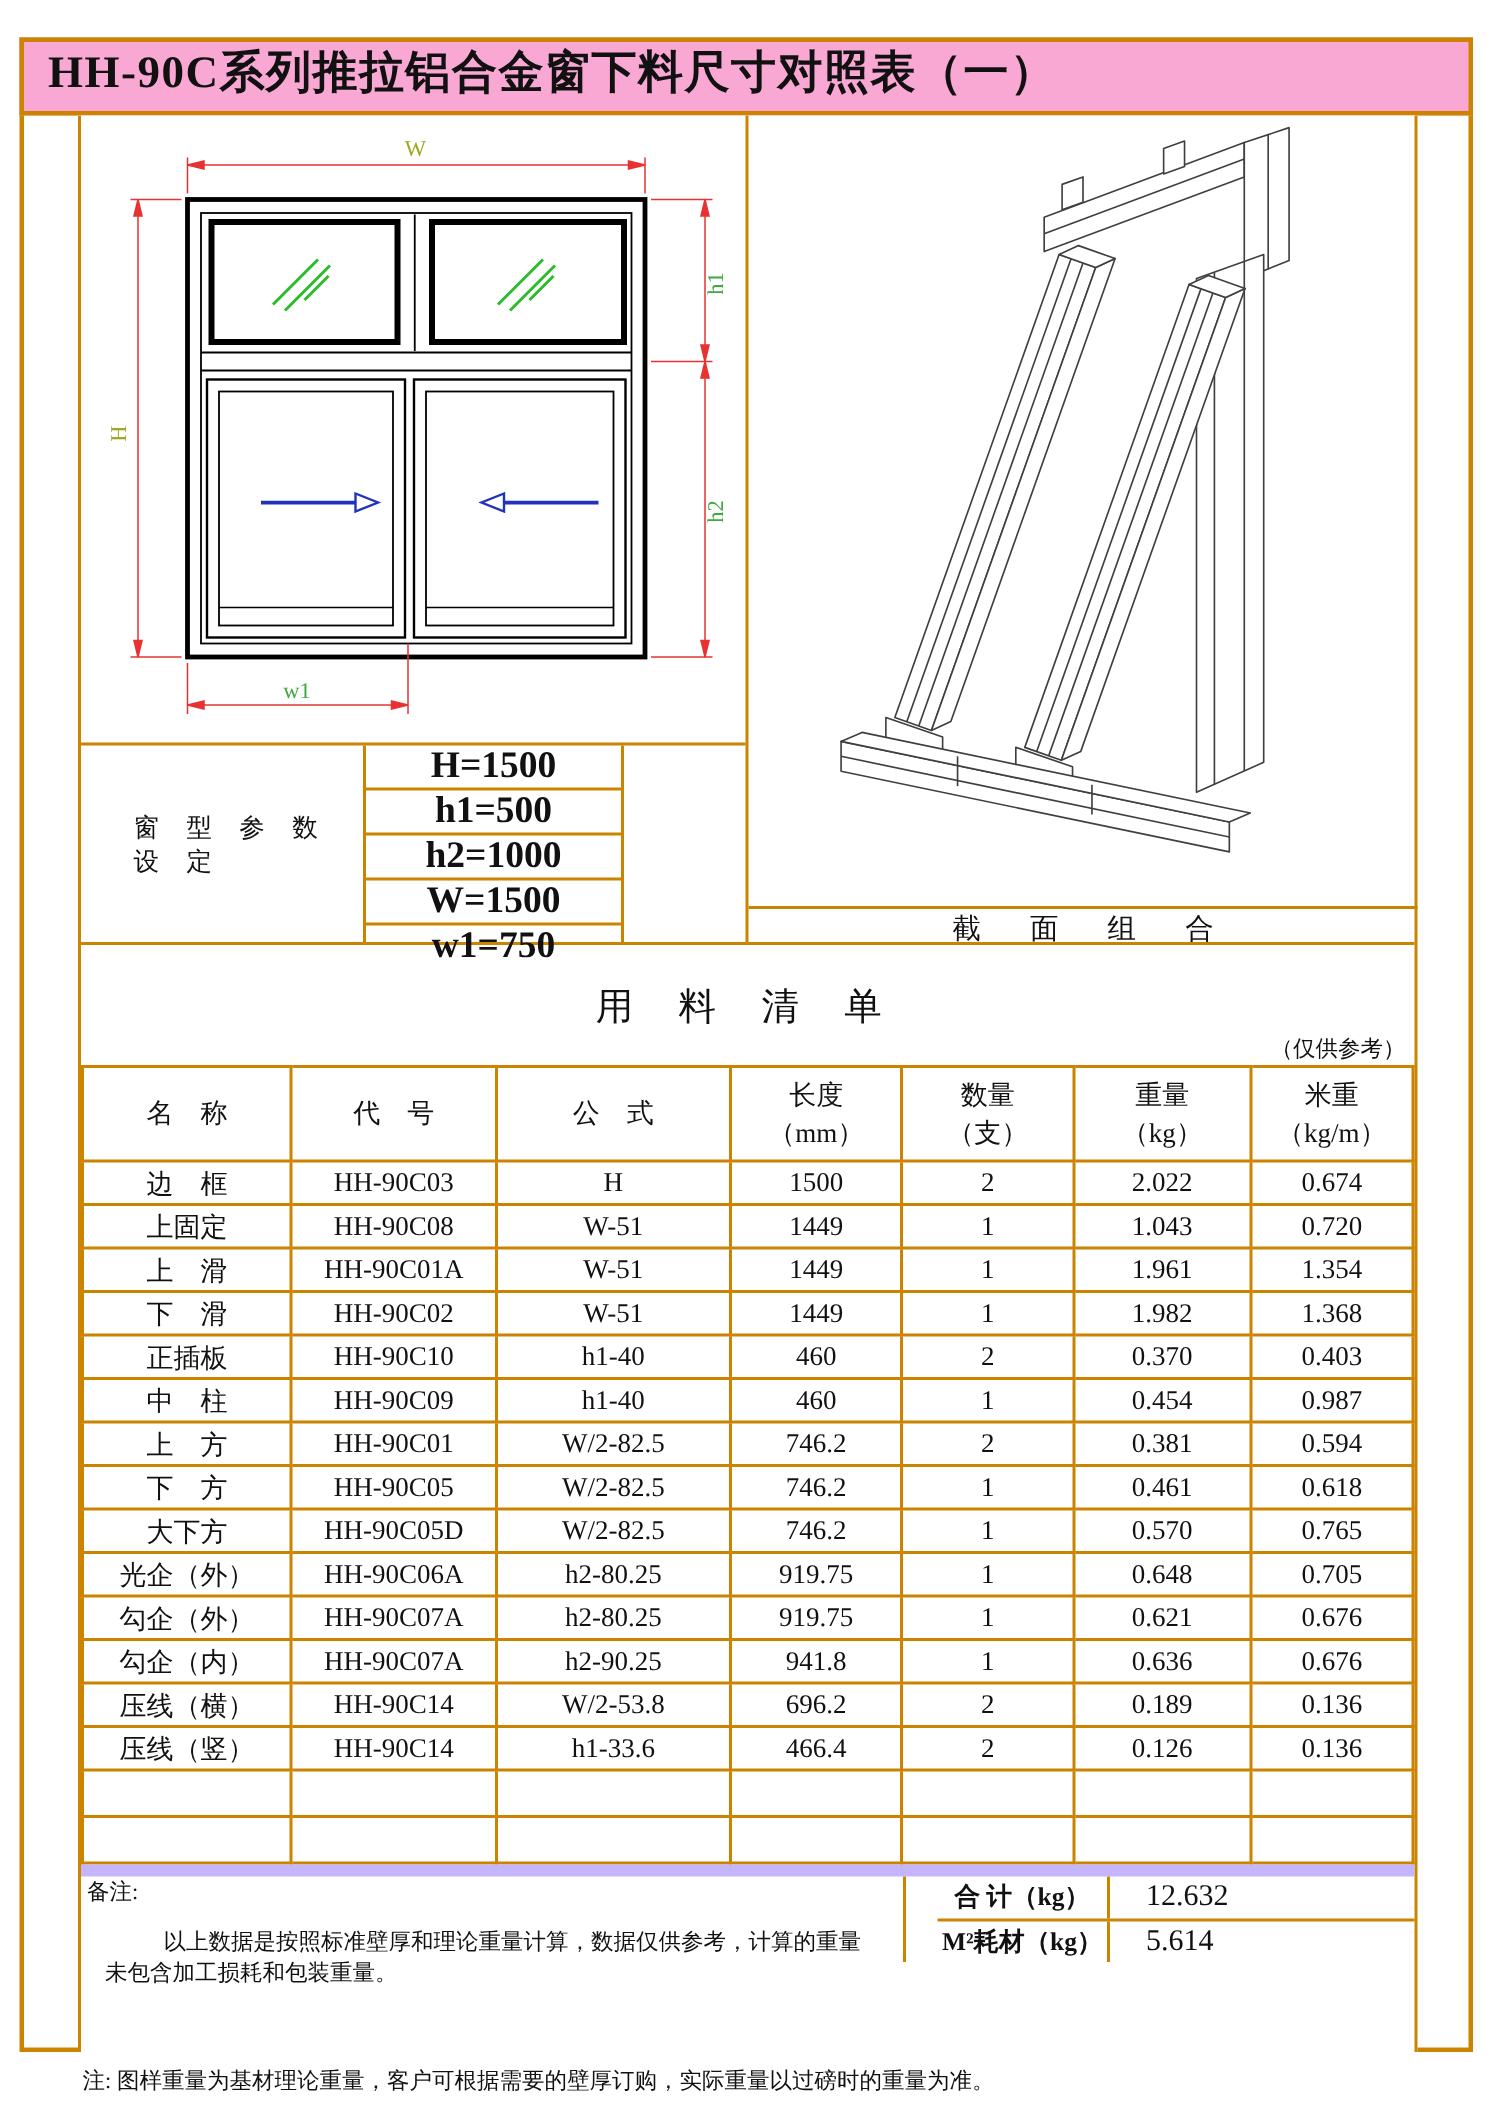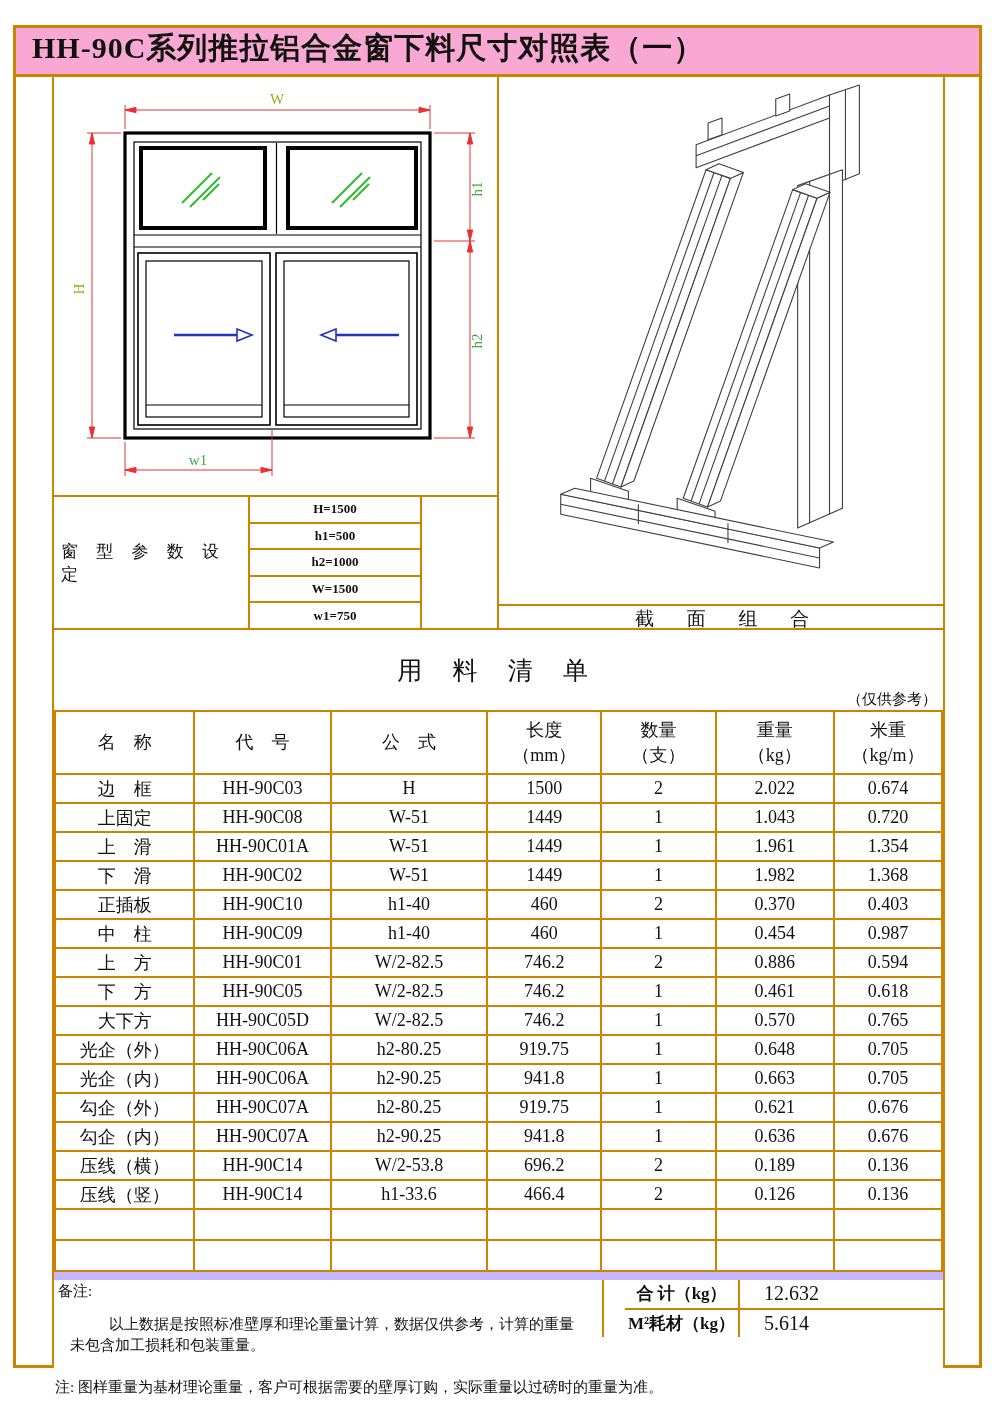--- a/index.html
+++ b/index.html
@@ -20,28 +20,28 @@
   .inner-box{
     position:absolute;left:52px;top:77px;width:893px;height:1291px;
     border-left:2px solid #cc8400;border-right:2px solid #cc8400;
     box-sizing:border-box;background:#fff;
   }
   .upper{display:flex;height:551px;}
   .upper-left{width:445px;border-right:2px solid #cc8400;box-sizing:border-box;display:flex;flex-direction:column;}
   .diagram-area{height:418px;position:relative;}
   .param-table{height:133px;border-top:2px solid #cc8400;display:flex;box-sizing:border-box;}
   .param-caption{
-    width:196px;border-right:2px solid #cc8400;box-sizing:border-box;
+    width:162px;border-right:2px solid #cc8400;box-sizing:border-box;
     display:flex;align-items:center;justify-content:center;
-    font-size:17px;letter-spacing:7px;padding-left:7px;
+    font-size:17px;letter-spacing:7px;padding-left:7px;margin-left:28px;
   }
   .param-values{width:172px;border-right:2px solid #cc8400;box-sizing:border-box;display:flex;flex-direction:column;}
   .param-row{
     flex:1;border-bottom:2px solid #cc8400;display:flex;align-items:center;justify-content:center;
-    font-size:13px;font-weight:bold;box-sizing:border-box;
+    font-size:25px;font-weight:bold;box-sizing:border-box;
   }
   .param-row:last-child{border-bottom:none;}
   .param-unit{
     flex:1;display:flex;flex-direction:column;align-items:center;justify-content:center;
     font-size:20px;font-weight:bold;line-height:1.25;
   }
   .upper-right{flex:1;display:flex;flex-direction:column;gap:24px;}
   .section-drawing{height:503px;position:relative;}
   .section-caption{
     height:48px;border-top:2px solid #cc8400;box-sizing:border-box;
@@ -346,21 +346,21 @@
             <td>1</td>
             <td>0.454</td>
             <td>0.987</td>
           </tr>
           <tr class="datarow">
             <td>上　方</td>
             <td>HH-90C01</td>
             <td>W/2-82.5</td>
             <td>746.2</td>
             <td>2</td>
-            <td>0.886</td>
+            <td>0.381</td>
             <td>0.594</td>
           </tr>
           <tr class="datarow">
             <td>下　方</td>
             <td>HH-90C05</td>
             <td>W/2-82.5</td>
             <td>746.2</td>
             <td>1</td>
             <td>0.461</td>
             <td>0.618</td>
@@ -374,29 +374,20 @@
             <td>0.570</td>
             <td>0.765</td>
           </tr>
           <tr class="datarow">
             <td>光企（外）</td>
             <td>HH-90C06A</td>
             <td>h2-80.25</td>
             <td>919.75</td>
             <td>1</td>
             <td>0.648</td>
-            <td>0.705</td>
-          </tr>
-          <tr class="datarow">
-            <td>光企（内）</td>
-            <td>HH-90C06A</td>
-            <td>h2-90.25</td>
-            <td>941.8</td>
-            <td>1</td>
-            <td>0.663</td>
             <td>0.705</td>
           </tr>
           <tr class="datarow">
             <td>勾企（外）</td>
             <td>HH-90C07A</td>
             <td>h2-80.25</td>
             <td>919.75</td>
             <td>1</td>
             <td>0.621</td>
             <td>0.676</td>

